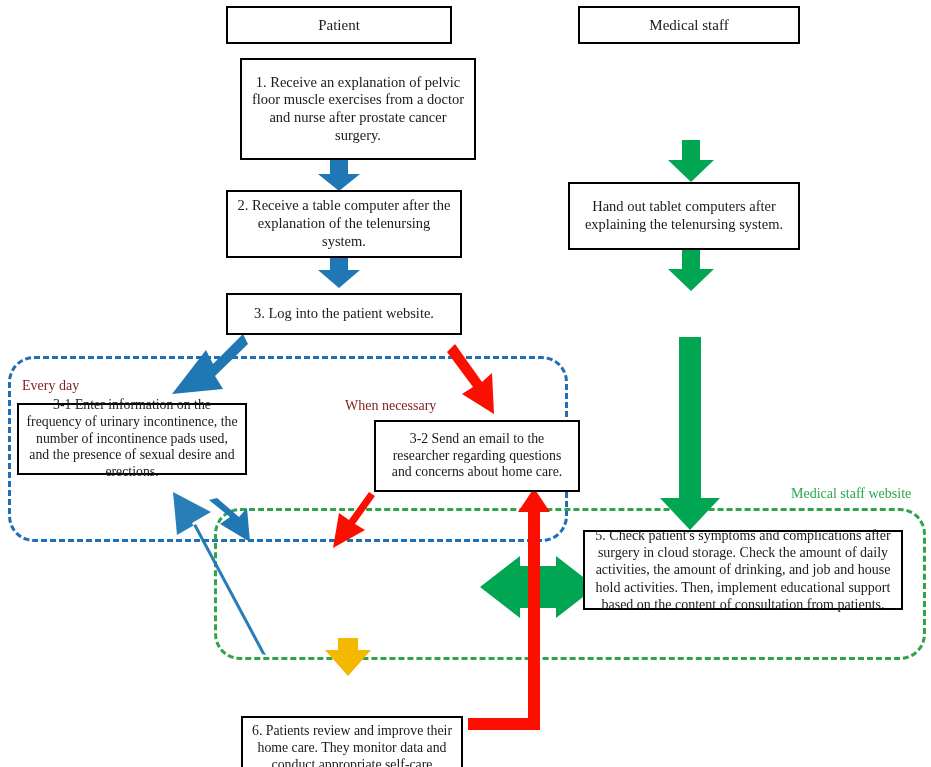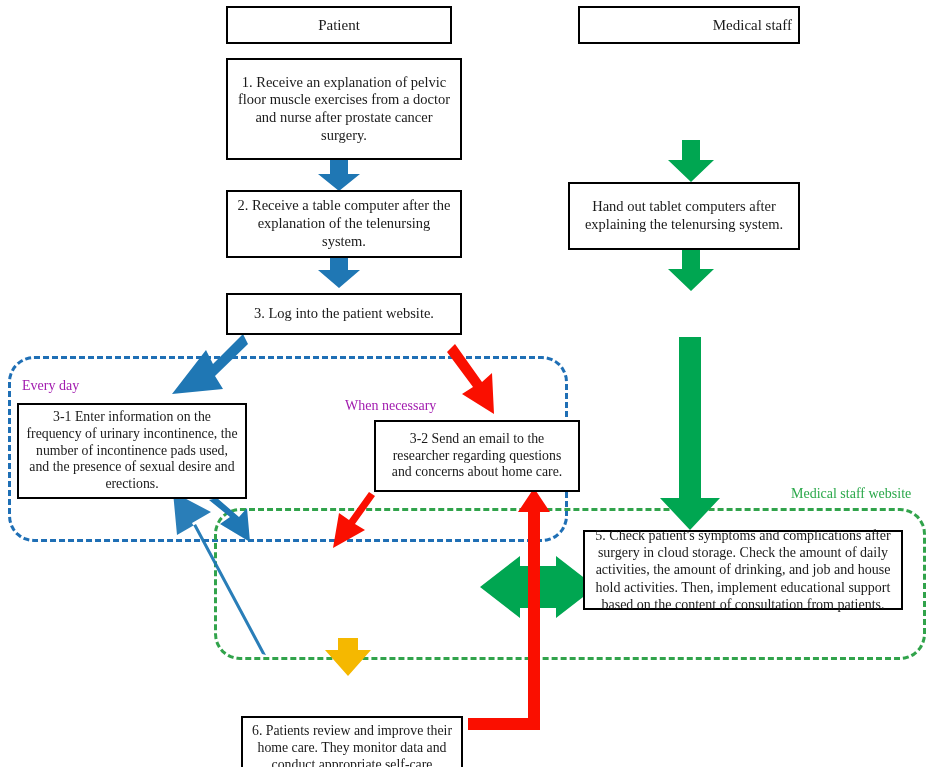--- a/index.html
+++ b/index.html
@@ -31,21 +31,21 @@
     z-index: 6;
   }
   .box span { display: block; width: 100%; }
   .lane-head { font-size: 15px; }
   .b1 { font-size: 14.5px; }
   .b-small { font-size: 13.8px; }
   .b5 { font-size: 14px; }
   .free-label {
     position: absolute;
     font-size: 14px;
-    color: #a21caf;
+    color: #7f1d1d;
     z-index: 7;
     white-space: nowrap;
   }
   .free-label.green { color: #2aa84a; }
 
   
   .region {
     position: absolute;
     box-sizing: border-box;
     background: transparent;
@@ -132,37 +132,37 @@
 
     <g>
       <path d="M468,718 L528,718 L528,512 L518,512 L534,488 L550,512 L540,512 L540,730 L468,730 Z" fill="#fa0f00"></path>
     </g>
   </svg>
 
   <div class="box lane-head" style="left:226px; top:6px; width:226px; height:38px;">
     <span>Patient</span>
   </div>
 
-  <div class="box lane-head" style="left:578px; top:6px; width:222px; height:38px;text-align:right;">
+  <div class="box lane-head" style="left:578px; top:6px; width:222px; height:38px;">
     <span>Medical staff</span>
   </div>
 
-  <div class="box b1" style="left:226px; top:58px; width:236px; height:102px;">
+  <div class="box b1" style="left:240px; top:58px; width:236px; height:102px;">
     <span>1. Receive an explanation of pelvic floor muscle exercises from a doctor and nurse after prostate cancer surgery.</span>
   </div>
 
   <div class="box b1" style="left:226px; top:190px; width:236px; height:68px;">
     <span>2. Receive a table computer after the explanation of the telenursing system.</span>
   </div>
 
   <div class="box b1" style="left:226px; top:293px; width:236px; height:42px;">
     <span>3. Log into the patient website.</span>
   </div>
 
-  <div class="box b-small" style="left:17px; top:403px; width:230px; height:96px;">
+  <div class="box b-small" style="left:17px; top:403px; width:230px; height:72px;">
     <span>3-1 Enter information on the frequency of urinary incontinence, the number of incontinence pads used, and the presence of sexual desire and erections.</span>
   </div>
 
   <div class="box b-small" style="left:343px; top:420px; width:206px; height:72px;margin-left:31px;">
     <span>3-2 Send an email to the researcher regarding questions and concerns about home care.</span>
   </div>
 
 
   <div class="box b-small" style="left:241px; top:676px; width:222px; height:82px;margin-top:40px;">
     <span>6. Patients review and improve their home care. They monitor data and conduct appropriate self-care activities.</span>

